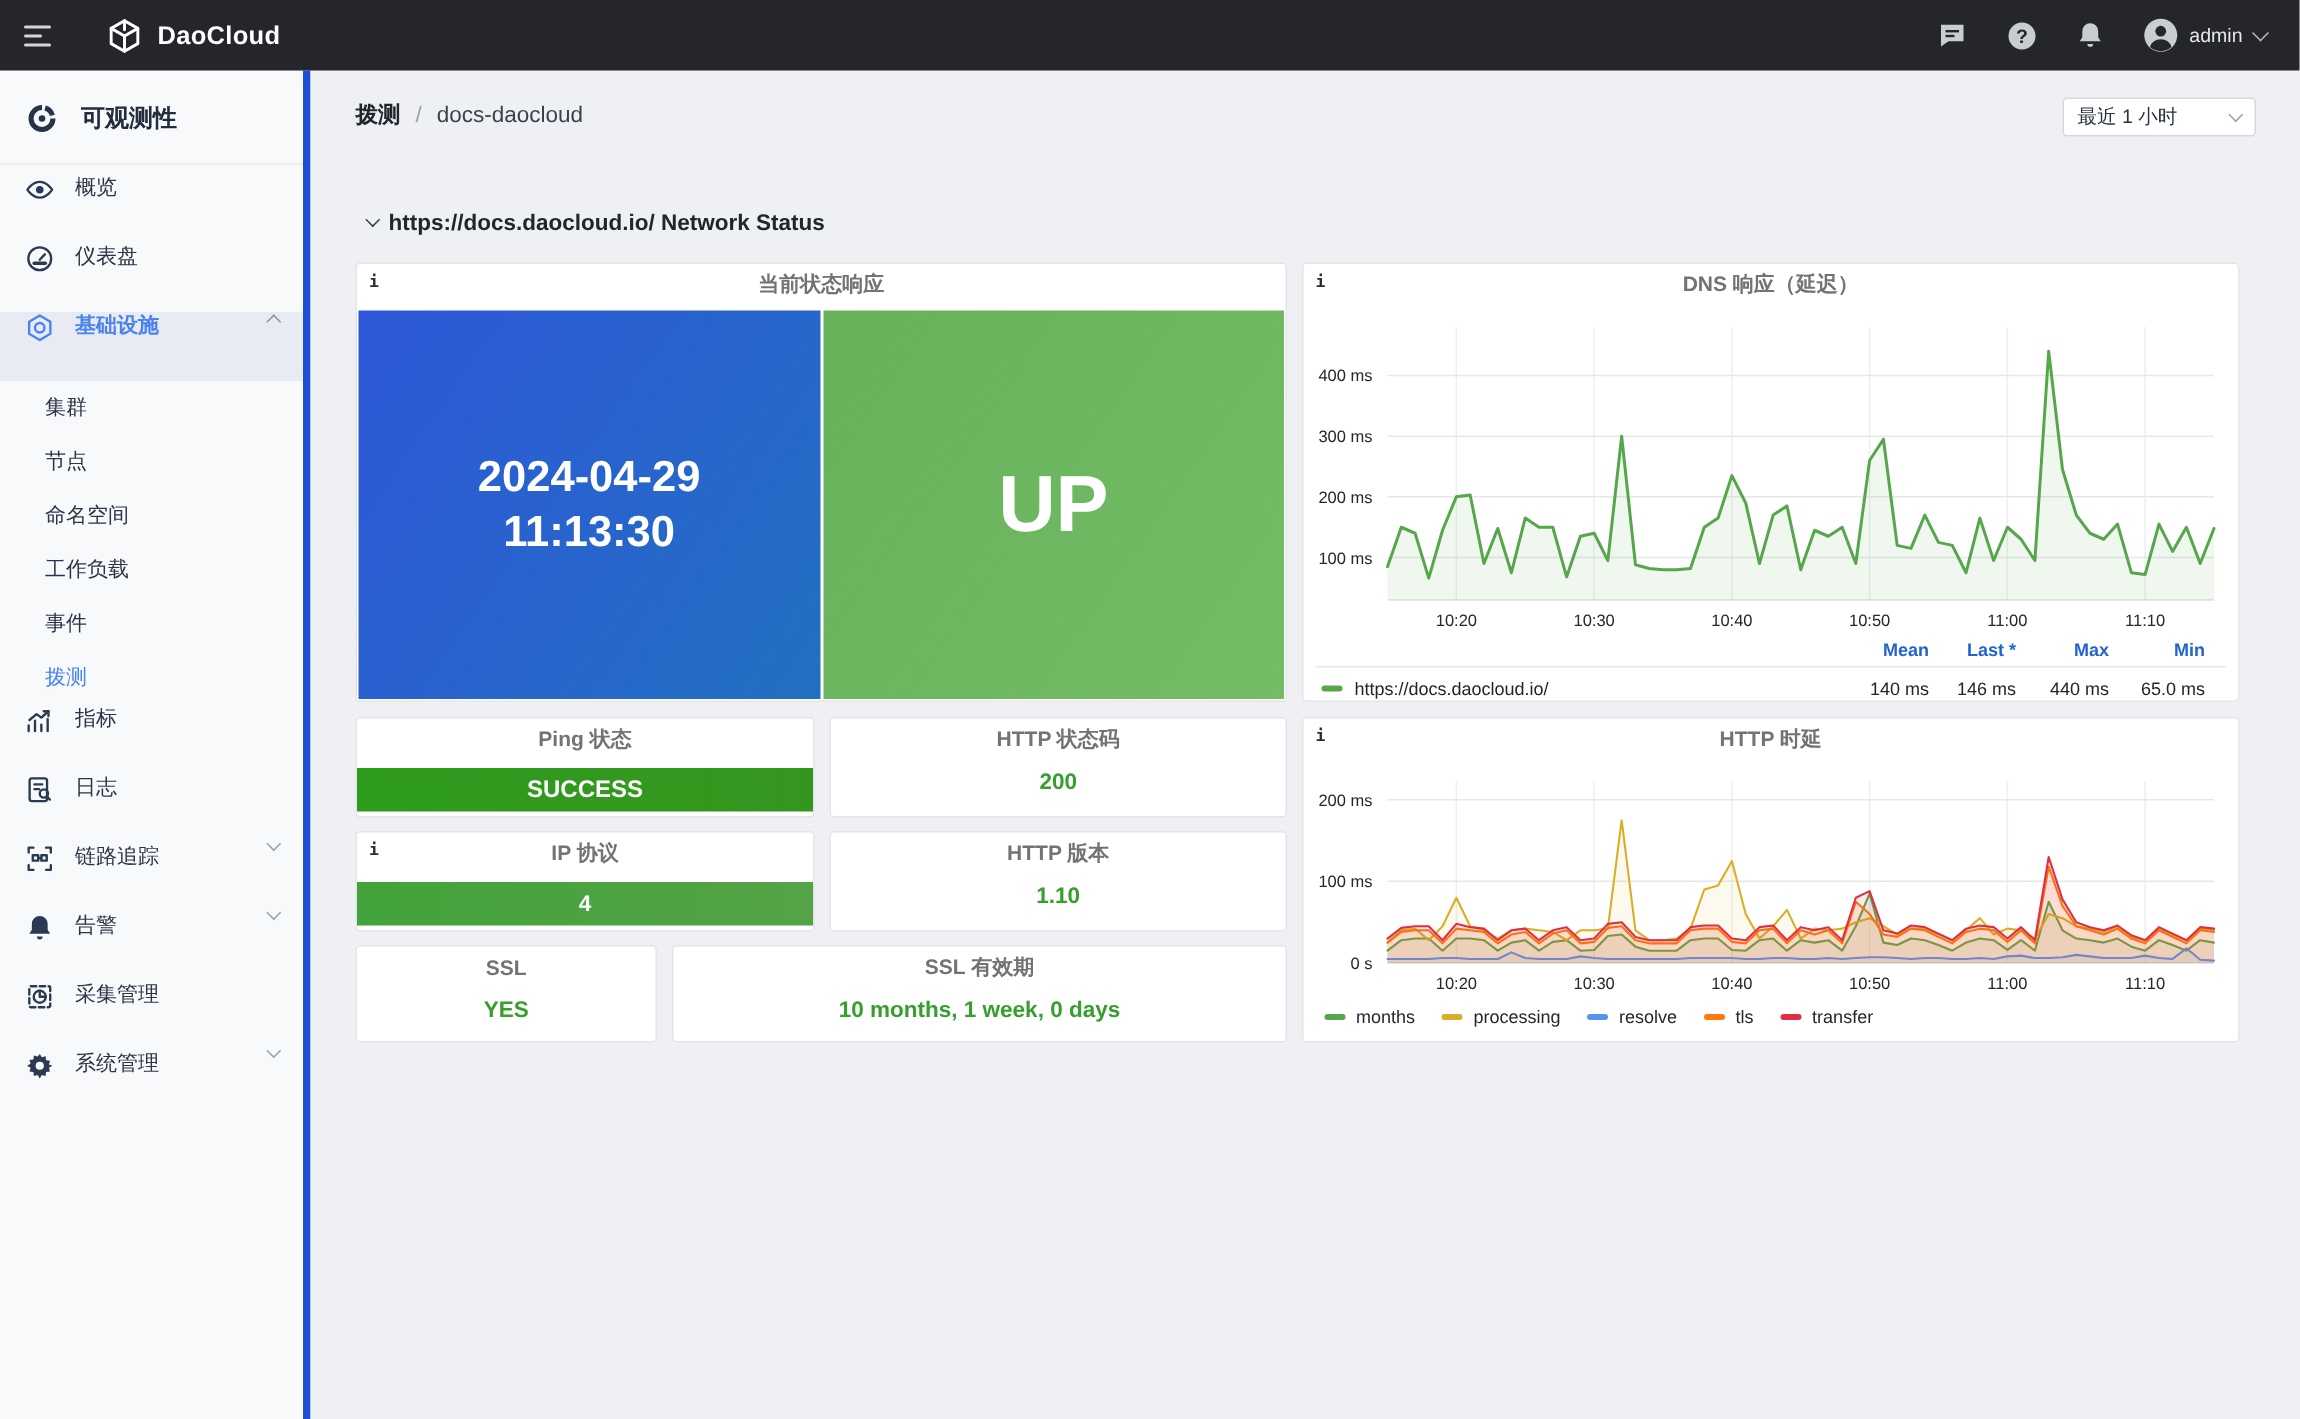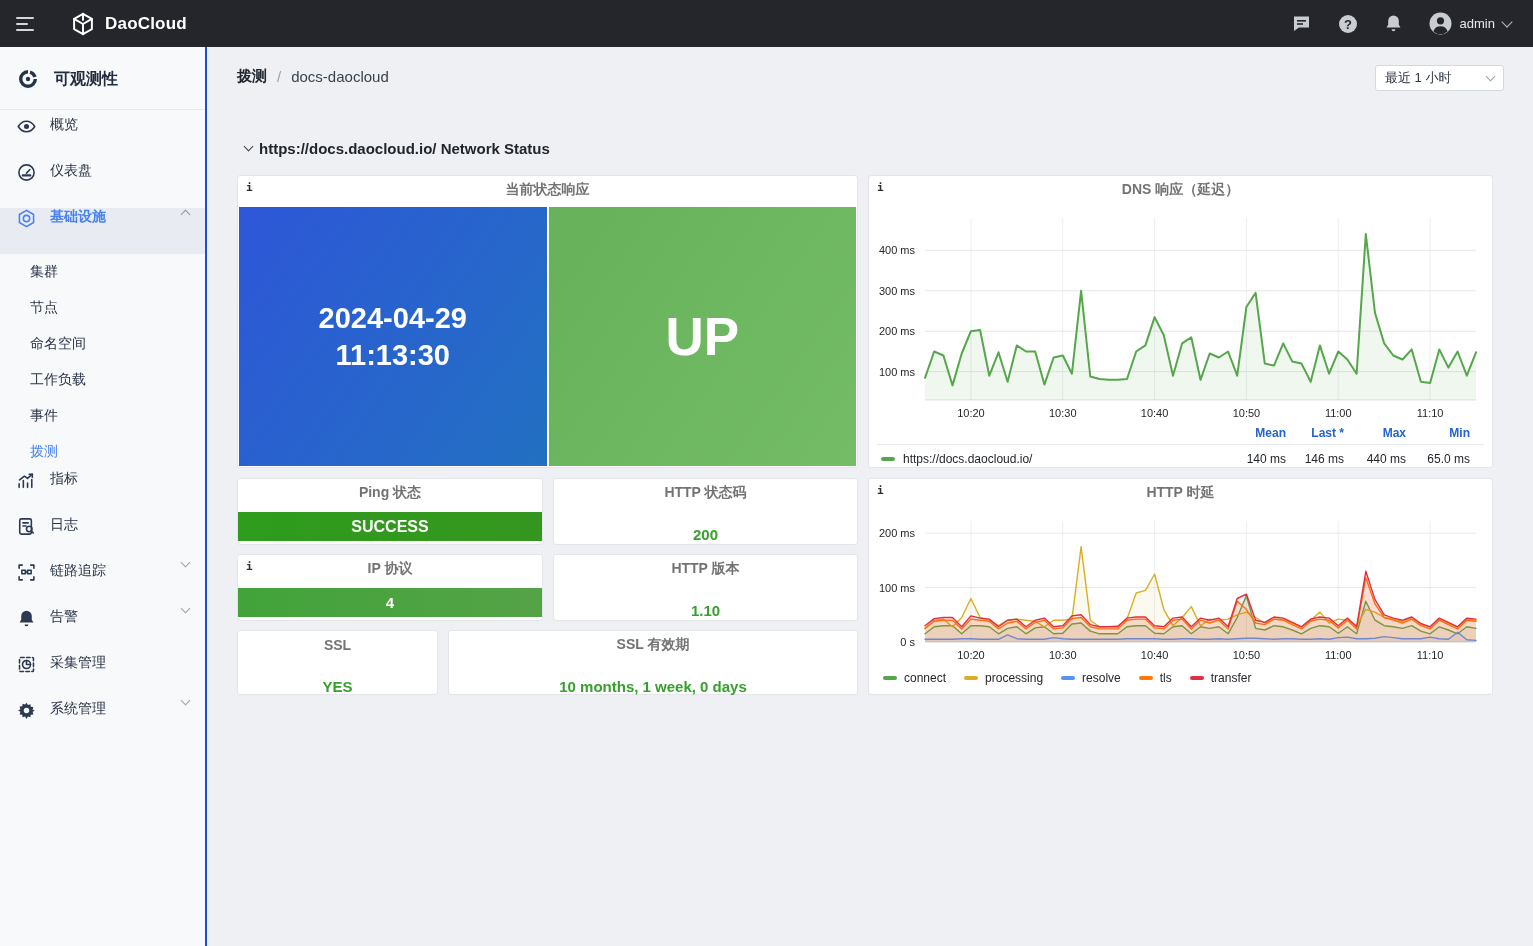--- a/index.html
+++ b/index.html
@@ -20,21 +20,21 @@
   .brand { display:flex; align-items:center; gap:9px; margin-left:20px; }
   .brand-name { font-size:17px; font-weight:bold; letter-spacing:.2px; }
   .topbar-right { margin-left:auto; display:flex; align-items:center; gap:24px; padding-right:22px; }
   .tb-icon { width:22px; height:22px; display:flex; align-items:center; justify-content:center; cursor:pointer; }
   .user-chip { display:flex; align-items:center; gap:8px; cursor:pointer; }
   .user-name { font-size:13px; color:#e6e8ea; }
   .chev { width:8px; height:8px; border-right:1.6px solid #b7babf; border-bottom:1.6px solid #b7babf;
     transform:rotate(45deg); margin-top:-3px; }
   
   .sidebar { position:absolute; top:47px; left:0; width:207px; bottom:0; background:#f8f9fb;
-    border-right:2px solid #1d4ed8; }
+    border-right:5px solid #1d4ed8; }
   .sb-head { display:flex; align-items:center; gap:14px; padding:20px 16px 18px 16px;
     border-bottom:1px solid #e7e9ed; margin:0 0 6px 0; }
   .sb-head-title { font-size:16px; font-weight:bold; color:#222c3c; }
   .sb-item { display:flex; gap:14px; height:46px; padding:0 16px;
     font-size:14px; color:#2a3547; cursor:pointer; position:relative; }
   .sb-item .lbl { flex:1; }
   .sb-item.active-parent { background:#e8ecf2; color:#4a83f0; font-weight:bold; }
   .sb-child { display:flex; align-items:center; height:36px; padding-left:30px;
     font-size:14px; color:#2a3547; cursor:pointer; }
   .sb-child.selected { color:#4a83f0; }
@@ -68,21 +68,21 @@
   .info-i { position:absolute; left:8px; top:5px; font-family:"DejaVu Sans Mono",monospace;
     font-size:11px; font-weight:bold; color:#2a2e33; cursor:pointer; }
   
   .tiles { position:absolute; left:1px; right:1px; top:31px; bottom:1px; display:grid;
     grid-template-columns:1fr 1fr; gap:2px; }
   .tile { display:flex; flex-direction:column; align-items:center; justify-content:center;
     color:#fff; font-weight:bold; }
   .tile.blue { background:linear-gradient(125deg,#2e57d8 0%,#2270c2 100%); font-size:29px; line-height:1.25; }
   .tile.green { background:linear-gradient(125deg,#66b15a 0%,#74bd66 100%); font-size:53px; }
   
-  .stat-value { display:flex; align-items:center; justify-content:center; font-size:15px; font-weight:bold; color:#37a02c; margin-top:19px; }
+  .stat-value { display:flex; align-items:center; justify-content:center; font-size:15px; font-weight:bold; color:#37a02c; margin-top:6px; }
   .stat-bar { position:absolute; left:0; right:0; top:33px; bottom:3px; display:flex; align-items:center;
     justify-content:center; color:#fff; font-size:16px; font-weight:bold; }
   .stat-bar.success { background:linear-gradient(90deg,#2e9c1d,#35961f); }
   .stat-bar.ip { background:linear-gradient(90deg,#42a33a,#55a347); font-size:15px; }
   
   .chart-area { position:absolute; left:0; right:0; }
   .dns-chart { top:30px; height:220px; }
   .http-chart { top:30px; height:159px; }
   .stats-grid { position:absolute; left:12px; right:22px; display:grid;
     grid-template-columns:1fr 64px 58px 62px 64px; align-items:center; font-size:12px; }
@@ -422,21 +422,21 @@
           <polygon points="56.0,130.3 65.2,130.3 74.4,130.3 83.5,130.3 92.7,129.7 101.9,129.7 111.1,130.3 120.3,130.3 129.5,130.3 138.6,125.9 147.8,129.7 157.0,130.3 166.2,130.3 175.4,130.3 184.6,128.6 193.8,129.7 202.9,130.3 212.1,130.3 221.3,130.3 230.5,130.3 239.7,130.3 248.8,130.3 258.0,129.7 267.2,129.7 276.4,129.7 285.6,129.7 294.8,130.3 304.0,130.3 313.1,129.7 322.3,129.7 331.5,130.3 340.7,130.3 349.9,129.7 359.1,130.3 368.2,129.7 377.4,129.2 386.6,129.2 395.8,129.7 405.0,130.3 414.2,129.7 423.3,129.7 432.5,130.3 441.7,130.3 450.9,129.7 460.1,130.3 469.3,128.6 478.4,128.1 487.6,129.7 496.8,129.7 506.0,129.2 515.2,127.6 524.3,128.6 533.5,129.7 542.7,129.7 551.9,129.7 561.1,128.1 570.3,129.7 579.4,130.3 588.6,123.2 597.8,130.8 607.0,131.4 607.0,133 56,133" fill="#5794F2" fill-opacity="0.08" stroke="none"></polygon>
           <polyline points="56.0,130.3 65.2,130.3 74.4,130.3 83.5,130.3 92.7,129.7 101.9,129.7 111.1,130.3 120.3,130.3 129.5,130.3 138.6,125.9 147.8,129.7 157.0,130.3 166.2,130.3 175.4,130.3 184.6,128.6 193.8,129.7 202.9,130.3 212.1,130.3 221.3,130.3 230.5,130.3 239.7,130.3 248.8,130.3 258.0,129.7 267.2,129.7 276.4,129.7 285.6,129.7 294.8,130.3 304.0,130.3 313.1,129.7 322.3,129.7 331.5,130.3 340.7,130.3 349.9,129.7 359.1,130.3 368.2,129.7 377.4,129.2 386.6,129.2 395.8,129.7 405.0,130.3 414.2,129.7 423.3,129.7 432.5,130.3 441.7,130.3 450.9,129.7 460.1,130.3 469.3,128.6 478.4,128.1 487.6,129.7 496.8,129.7 506.0,129.2 515.2,127.6 524.3,128.6 533.5,129.7 542.7,129.7 551.9,129.7 561.1,128.1 570.3,129.7 579.4,130.3 588.6,123.2 597.8,130.8 607.0,131.4" fill="none" stroke="#5794F2" stroke-width="1.4" stroke-linejoin="round" stroke-linecap="round"></polyline>
           <polygon points="56.0,119.4 65.2,112.3 74.4,111.2 83.5,111.2 92.7,119.9 101.9,110.1 111.1,111.2 120.3,112.3 129.5,119.9 138.6,114.0 147.8,112.3 157.0,119.9 166.2,113.4 175.4,111.2 184.6,119.9 193.8,118.9 202.9,109.6 212.1,108.5 221.3,117.8 230.5,119.9 239.7,119.9 248.8,119.9 258.0,111.2 267.2,110.1 276.4,110.1 285.6,118.9 294.8,119.9 304.0,111.2 313.1,110.1 322.3,119.9 331.5,111.2 340.7,114.0 349.9,111.2 359.1,119.9 368.2,92.2 377.4,100.3 386.6,114.0 395.8,115.6 405.0,110.1 414.2,111.2 423.3,115.6 432.5,119.9 441.7,112.3 450.9,110.1 460.1,111.2 469.3,118.9 478.4,111.2 487.6,119.9 496.8,68.8 506.0,94.9 515.2,108.5 524.3,111.2 533.5,114.0 542.7,110.1 551.9,116.7 561.1,119.9 570.3,111.2 579.4,115.6 588.6,119.9 597.8,111.2 607.0,112.3 607.0,133 56,133" fill="#FF780A" fill-opacity="0.1" stroke="none"></polygon>
           <polyline points="56.0,119.4 65.2,112.3 74.4,111.2 83.5,111.2 92.7,119.9 101.9,110.1 111.1,111.2 120.3,112.3 129.5,119.9 138.6,114.0 147.8,112.3 157.0,119.9 166.2,113.4 175.4,111.2 184.6,119.9 193.8,118.9 202.9,109.6 212.1,108.5 221.3,117.8 230.5,119.9 239.7,119.9 248.8,119.9 258.0,111.2 267.2,110.1 276.4,110.1 285.6,118.9 294.8,119.9 304.0,111.2 313.1,110.1 322.3,119.9 331.5,111.2 340.7,114.0 349.9,111.2 359.1,119.9 368.2,92.2 377.4,100.3 386.6,114.0 395.8,115.6 405.0,110.1 414.2,111.2 423.3,115.6 432.5,119.9 441.7,112.3 450.9,110.1 460.1,111.2 469.3,118.9 478.4,111.2 487.6,119.9 496.8,68.8 506.0,94.9 515.2,108.5 524.3,111.2 533.5,114.0 542.7,110.1 551.9,116.7 561.1,119.9 570.3,111.2 579.4,115.6 588.6,119.9 597.8,111.2 607.0,112.3" fill="none" stroke="#FF780A" stroke-width="1.4" stroke-linejoin="round" stroke-linecap="round"></polyline>
           <polygon points="56.0,116.7 65.2,109.6 74.4,108.5 83.5,108.5 92.7,117.8 101.9,106.9 111.1,109.1 120.3,110.1 129.5,117.8 138.6,111.2 147.8,110.1 157.0,117.8 166.2,111.2 175.4,109.1 184.6,117.8 193.8,116.7 202.9,106.9 212.1,105.8 221.3,115.6 230.5,117.8 239.7,117.8 248.8,117.8 258.0,109.1 267.2,108.0 276.4,108.0 285.6,116.7 294.8,117.8 304.0,109.1 313.1,108.0 322.3,117.8 331.5,109.1 340.7,111.2 349.9,109.1 359.1,117.8 368.2,89.5 377.4,85.1 386.6,111.2 395.8,113.4 405.0,108.0 414.2,109.1 423.3,113.4 432.5,117.8 441.7,110.1 450.9,108.0 460.1,109.1 469.3,116.7 478.4,109.1 487.6,117.8 496.8,62.3 506.0,90.6 515.2,105.8 524.3,109.1 533.5,111.2 542.7,108.0 551.9,114.5 561.1,117.8 570.3,109.1 579.4,113.4 588.6,117.8 597.8,109.1 607.0,110.1 607.0,133 56,133" fill="#E02F44" fill-opacity="0.1" stroke="none"></polygon>
           <polyline points="56.0,116.7 65.2,109.6 74.4,108.5 83.5,108.5 92.7,117.8 101.9,106.9 111.1,109.1 120.3,110.1 129.5,117.8 138.6,111.2 147.8,110.1 157.0,117.8 166.2,111.2 175.4,109.1 184.6,117.8 193.8,116.7 202.9,106.9 212.1,105.8 221.3,115.6 230.5,117.8 239.7,117.8 248.8,117.8 258.0,109.1 267.2,108.0 276.4,108.0 285.6,116.7 294.8,117.8 304.0,109.1 313.1,108.0 322.3,117.8 331.5,109.1 340.7,111.2 349.9,109.1 359.1,117.8 368.2,89.5 377.4,85.1 386.6,111.2 395.8,113.4 405.0,108.0 414.2,109.1 423.3,113.4 432.5,117.8 441.7,110.1 450.9,108.0 460.1,109.1 469.3,116.7 478.4,109.1 487.6,117.8 496.8,62.3 506.0,90.6 515.2,105.8 524.3,109.1 533.5,111.2 542.7,108.0 551.9,114.5 561.1,117.8 570.3,109.1 579.4,113.4 588.6,117.8 597.8,109.1 607.0,110.1" fill="none" stroke="#E02F44" stroke-width="1.4" stroke-linejoin="round" stroke-linecap="round"></polyline>
         </svg></div>
     <div class="http-legend">
       <span class="item">
           <span class="swatch" style="background: rgb(86, 166, 75);"></span>
-          <span>connect</span>
+          <span>months</span>
         </span>
       <span class="item">
           <span class="swatch" style="background: rgb(217, 175, 39);"></span>
           <span>processing</span>
         </span>
       <span class="item">
           <span class="swatch" style="background: rgb(87, 148, 242);"></span>
           <span>resolve</span>
         </span>
       <span class="item">

